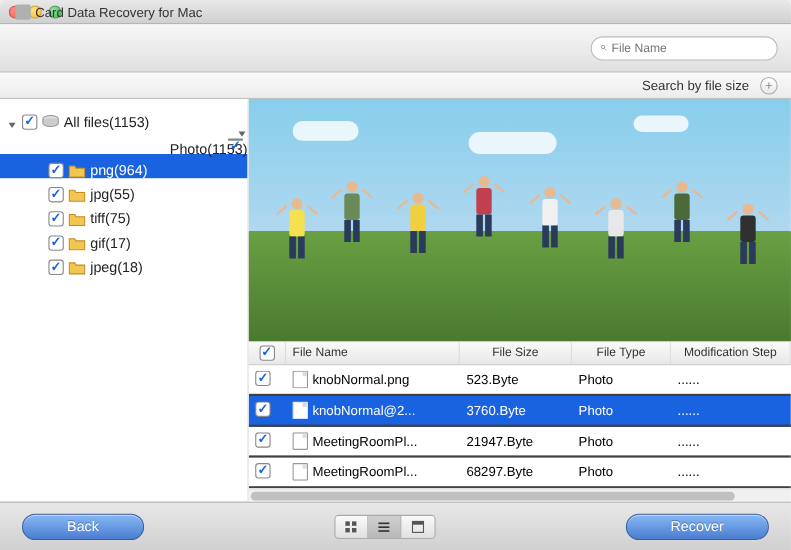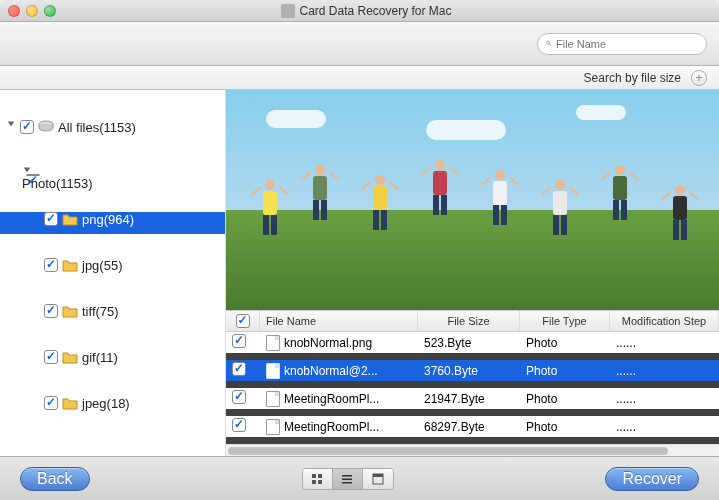--- a/index.html
+++ b/index.html
@@ -3,33 +3,33 @@
 <meta charset="utf-8">
 <style>
 * { box-sizing: border-box; margin: 0; padding: 0; }
 body { font-family: "Lucida Grande", "Helvetica Neue", Arial, sans-serif; font-size: 12px; background: #ededed; width: 719px; height: 500px; overflow: hidden; }
 .titlebar { height: 22px; background: linear-gradient(#e8e8e8,#d0d0d0); border-bottom: 1px solid #b0b0b0; display: flex; align-items: center; position: relative; border-radius: 6px 6px 0 0; }
 .traffic { display: flex; gap: 6px; padding-left: 8px; }
 .dot { width: 12px; height: 12px; border-radius: 50%; border: 0.5px solid rgba(0,0,0,0.2); }
 .dot.red { background: radial-gradient(circle at 30% 30%, #ff8a80, #ff5f57); }
 .dot.yellow { background: radial-gradient(circle at 30% 30%, #ffe082, #ffbd2e); }
 .dot.green { background: radial-gradient(circle at 30% 30%, #a5d6a7, #28c940); }
-.titlebar .title { position: absolute; left: 14px; right: 0; text-align: center; font-size: 12px; color: #333; display: flex; align-items: center; justify-content: center; gap: 4px; }
+.titlebar .title { position: absolute; left: 14px; right: 0; text-align: center; font-size: 12px; color: #333; display: flex; align-items: center; gap: 4px; }
 .app-icon { width: 14px; height: 14px; background: #b0b0b0; border-radius: 2px; display: inline-block; }
 .header { height: 44px; background: linear-gradient(#f7f7f7,#e0e0e0); border-bottom: 1px solid #b0b0b0; display: flex; align-items: center; padding: 0 12px; }
 .header .qr { font-family: Georgia, serif; font-style: italic; font-size: 21px; color: #333; }
 .header .step { font-size: 12px; color: #555; margin-left: 6px; }
 .search-box { margin-left: auto; width: 170px; height: 22px; background: #fff; border: 1px solid #bbb; border-radius: 11px; display: flex; align-items: center; padding: 0 8px; }
 .search-box svg { width: 11px; height: 11px; margin-right: 4px; }
 .search-box input { border: none; outline: none; font-size: 11px; flex: 1; background: transparent; }
 .subheader { height: 24px; background: linear-gradient(#fafafa,#ececec); border-bottom: 1px solid #c0c0c0; display: flex; align-items: center; justify-content: flex-end; padding: 0 12px; font-size: 12px; color: #333; }
 .subheader .plus { width: 16px; height: 16px; border-radius: 50%; border: 1px solid #aaa; margin-left: 10px; display: flex; align-items: center; justify-content: center; font-size: 12px; color: #888; background: linear-gradient(#fff,#e8e8e8); }
 .content { display: flex; height: 366px; background: #fff; }
 .tree { width: 226px; border-right: 1px solid #ddd; padding: 6px 0; overflow: hidden; }
-.tree-row { height: 22px; display: flex; align-items: flex-start; font-size: 13px; color: #222; white-space: nowrap; margin-top: 24px; }
+.tree-row { height: 22px; display: flex; align-items: flex-end; font-size: 13px; color: #222; white-space: nowrap; }
 .tree-row.selected { background: #1a63e0; color: #fff; }
 .tree-row .disclosure { width: 10px; display: inline-flex; justify-content: center; }
 .tree-row .disclosure svg { width: 8px; height: 8px; }
 .tree-row input[type=checkbox] { margin: 0 4px; width: 14px; height: 14px; }
 .tree-row .folder-icon, .tree-row .disk-icon { width: 16px; height: 14px; margin-right: 4px; }
 .pad0 { padding-left: 6px; }
 .pad1 { padding-left: 22px; flex-direction: column; }
 .pad2 { padding-left: 40px; }
 .main { flex: 1; display: flex; flex-direction: column; overflow: hidden; }
 .preview { height: 220px; background: linear-gradient(#87ceeb 0%, #b0d8f0 55%, #5a8f3a 55%, #6aa043 100%); position: relative; overflow: hidden; }
@@ -45,31 +45,31 @@
 .preview .person .arms::after { right: 0; transform: rotate(40deg); }
 .preview .cloud { position: absolute; background: rgba(255,255,255,0.8); border-radius: 20px; }
 .table-header { height: 22px; background: linear-gradient(#fafafa,#e8e8e8); border-top: 1px solid #ccc; border-bottom: 1px solid #ccc; display: flex; align-items: center; font-size: 11px; color: #333; }
 .table-header .col { padding: 0 6px; border-right: 1px solid #ddd; height: 100%; display: flex; align-items: center; justify-content: center; }
 .col-chk { width: 34px; justify-content: center; }
 .col-name { width: 158px; justify-content: flex-start !important; }
 .col-size { width: 102px; }
 .col-type { width: 90px; }
 .col-mod { flex: 1; }
 .table-body { flex: 1; overflow: hidden; }
-.row { height: 28px; display: flex; align-items: center; font-size: 12px; border-bottom: 7px solid #404040; }
+.row { height: 28px; display: flex; align-items: center; font-size: 12px; border-bottom: 2px solid #404040; }
 .row.selected { background: #1a63e0; color: #fff; }
 .row .col { padding: 0 6px; overflow: hidden; white-space: nowrap; text-overflow: ellipsis; }
 .row .col-name { display: flex; align-items: center; gap: 4px; }
 .row .file-icon { width: 14px; height: 16px; background: #fff; border: 1px solid #999; border-radius: 1px; position: relative; flex-shrink: 0; }
 .row.selected .file-icon { border-color: #cfe0ff; }
 .row .file-icon::before { content: ''; position: absolute; top: 0; right: 0; width: 4px; height: 4px; background: #ddd; }
 .scrollbar { height: 12px; background: #f0f0f0; border-top: 1px solid #ddd; position: relative; }
 .scrollbar .thumb { position: absolute; left: 2px; top: 2px; height: 8px; width: 440px; background: #c0c0c0; border-radius: 4px; }
 .footer { height: 44px; background: linear-gradient(#e8e8e8,#d0d0d0); border-top: 1px solid #b0b0b0; display: flex; align-items: center; padding: 0 20px; }
-.btn { height: 24px; padding: 0 16px; background: linear-gradient(#87b8f5,#4a7dd0); border: 1px solid #3a5fa0; border-radius: 12px; color: #fff; font-size: 16px; display: flex; align-items: center; cursor: pointer; text-shadow: 0 -1px 0 rgba(0,0,0,0.3); box-shadow: inset 0 1px 0 rgba(255,255,255,0.4); }
+.btn { height: 24px; padding: 0 40px; background: linear-gradient(#87b8f5,#4a7dd0); border: 1px solid #3a5fa0; border-radius: 12px; color: #fff; font-size: 13px; display: flex; align-items: center; cursor: pointer; text-shadow: 0 -1px 0 rgba(0,0,0,0.3); box-shadow: inset 0 1px 0 rgba(255,255,255,0.4); }
 .view-seg { display: flex; margin: 0 auto; border: 1px solid #aaa; border-radius: 4px; overflow: hidden; height: 22px; }
 .view-seg .seg { width: 30px; display: flex; align-items: center; justify-content: center; background: linear-gradient(#fafafa,#e0e0e0); border-right: 1px solid #aaa; }
 .view-seg .seg:last-child { border-right: none; }
 .view-seg .seg.active { background: linear-gradient(#d0d0d0,#b8b8b8); }
 input[type=checkbox] { appearance: none; width: 14px; height: 14px; border: 1px solid #888; border-radius: 3px; background: #fff; position: relative; cursor: pointer; }
 input[type=checkbox]:checked::after { content: '✓'; position: absolute; top: -2px; left: 1px; font-size: 12px; color: #1a63e0; font-weight: bold; }
 .tree-row.selected input[type=checkbox]:checked::after, .row.selected input[type=checkbox]:checked::after { color: #1a63e0; }
 </style>
 </head>
 <body>
@@ -148,21 +148,21 @@
           <svg class="folder-icon" viewBox="0 0 16 14">
             <path d="M1 3 h5 l1 2 h8 v8 h-14 z" fill="#f3c551" stroke="#c09020"></path>
           </svg>
           <span>tiff(75)</span>
         </div>
         <div class="tree-row pad2">
           <input type="checkbox" checked="" style="">
           <svg class="folder-icon" viewBox="0 0 16 14">
             <path d="M1 3 h5 l1 2 h8 v8 h-14 z" fill="#f3c551" stroke="#c09020"></path>
           </svg>
-          <span>gif(11)</span>
+          <span>gif(17)</span>
         </div>
         <div class="tree-row pad2">
           <input type="checkbox" checked="" style="">
           <svg class="folder-icon" viewBox="0 0 16 14">
             <path d="M1 3 h5 l1 2 h8 v8 h-14 z" fill="#f3c551" stroke="#c09020"></path>
           </svg>
           <span>jpeg(18)</span>
         </div>
       </div>
   </div>

